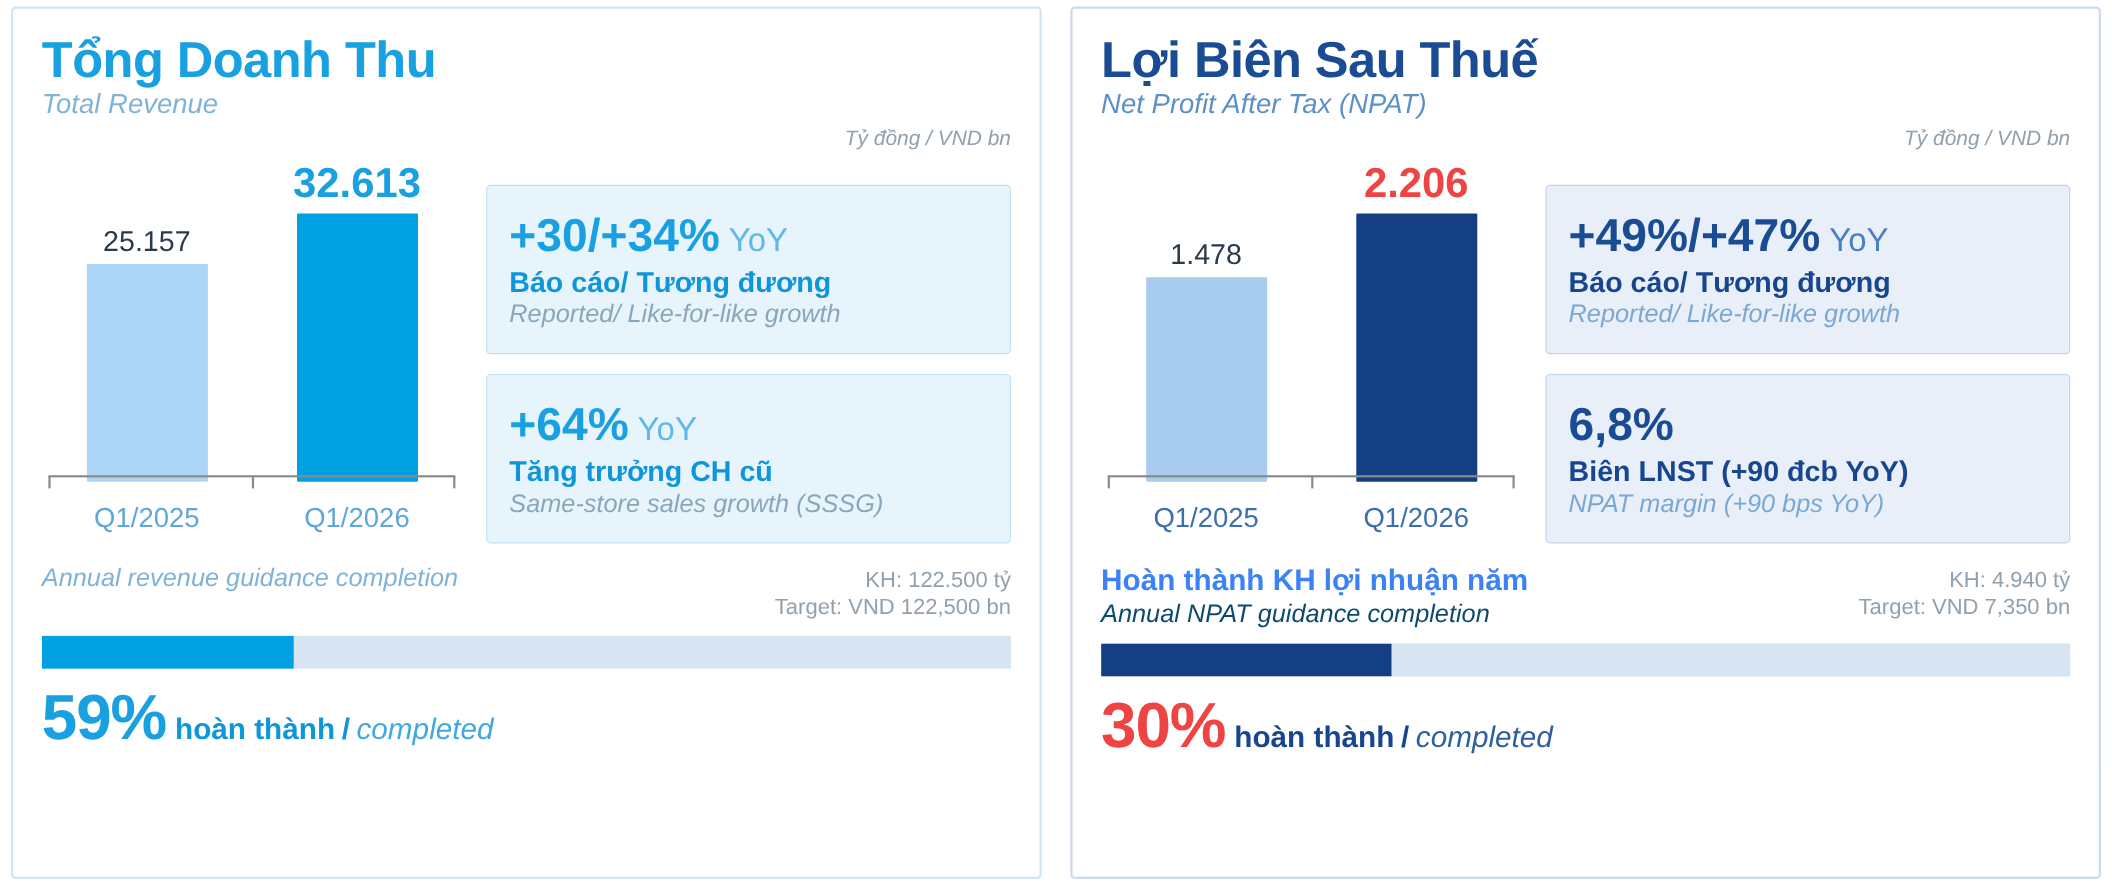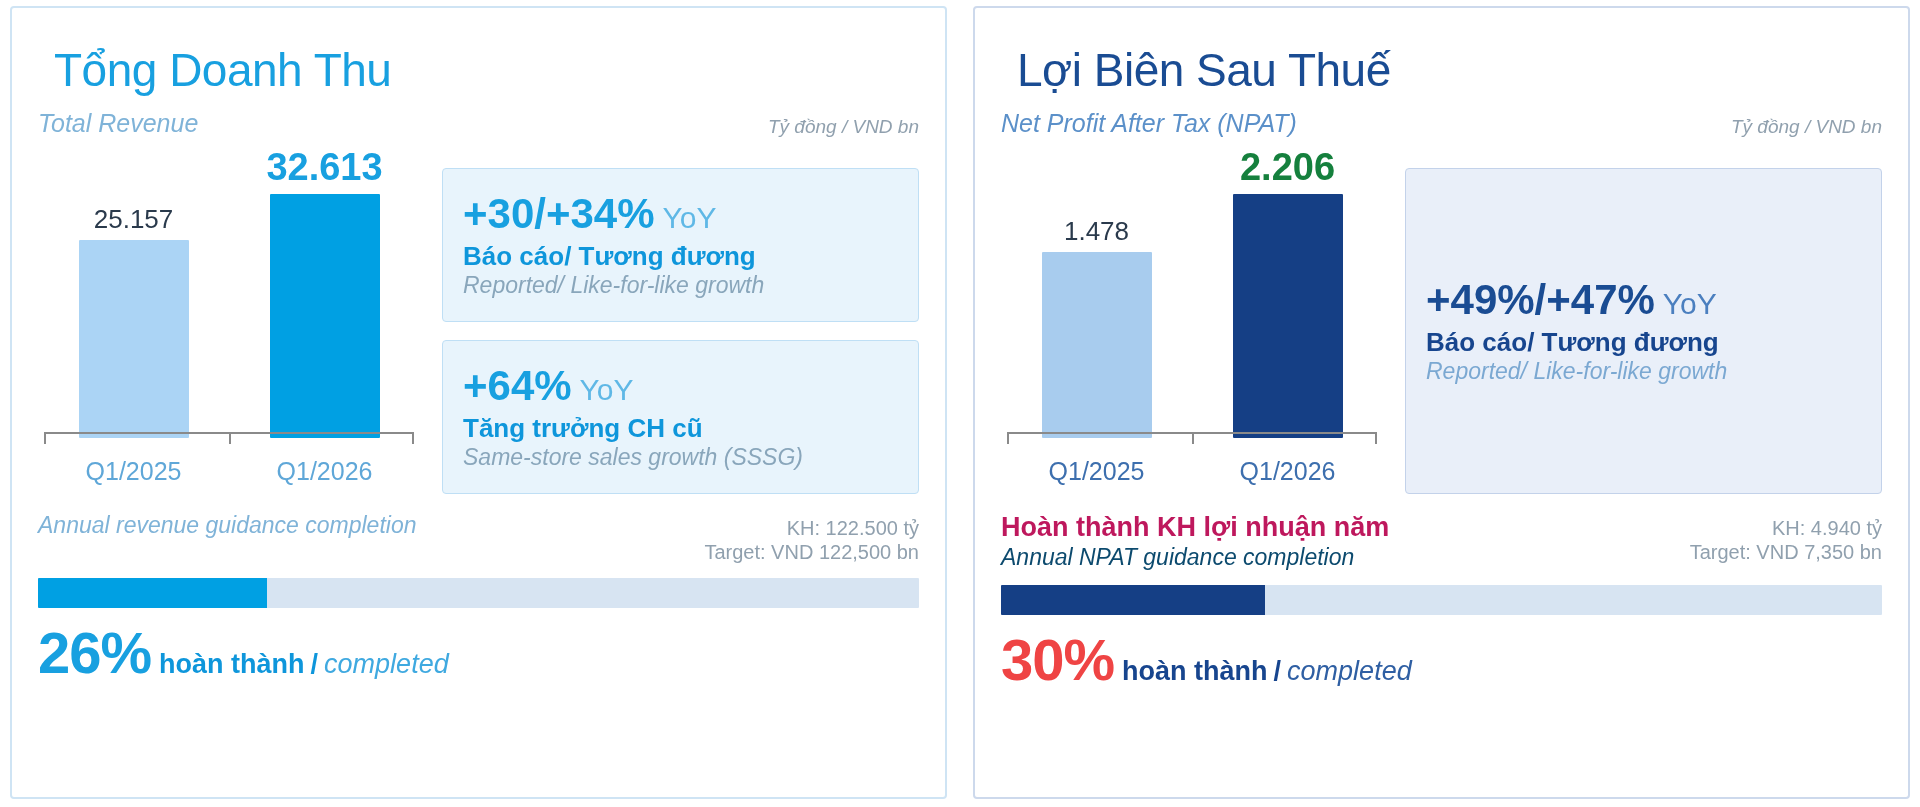--- a/index.html
+++ b/index.html
@@ -32,24 +32,24 @@
     padding: 22px 26px 10px 26px;
     display: flex;
     flex-direction: column;
   }
   .panel.navy { border-color: #cdd9ec; }
 
   
   .hdr { position: relative; height: 112px; }
   .hdr-title {
     font-size: 46px;
-    font-weight: normal;
+    font-weight: bold;
     letter-spacing: -0.5px;
     line-height: 1.05;
-    margin: 16px;
+    margin: 0;
     white-space: nowrap;
   }
   .sky .hdr-title { color: #18a0e0; }
   .navy .hdr-title { color: #1a4c93; }
   .hdr-sub {
     font-size: 25px;
     font-style: italic;
     line-height: 1.1;
     margin-top: 4px;
     white-space: nowrap;
@@ -95,21 +95,21 @@
     height: 100%;
   }
   .bar-val {
     margin-bottom: 8px;
     white-space: nowrap;
     line-height: 1;
   }
   .bar-val.prev { font-size: 26px; color: #2a3a4c; }
   .bar-val.curr { font-size: 38px; font-weight: bold; }
   .sky .bar-val.curr { color: #18a0e0; }
-  .navy .bar-val.curr { color: #15803d; }
+  .navy .bar-val.curr { color: #ef4444; }
   .bar {
     width: 100%;
     border-radius: 1px;
   }
   .sky .bar.prev { background: #abd4f5; }
   .sky .bar.curr { background: #00a0e3; }
   .navy .bar.prev { background: #a8ccee; }
   .navy .bar.curr { background: #153f85; }
 
   .axis {
@@ -191,21 +191,21 @@
   
   .guide { margin-top: 18px; }
   .guide-row {
     display: flex;
     align-items: flex-start;
     justify-content: space-between;
   }
   .guide-left { line-height: 1.18; }
   .guide-vi { font-size: 27px; font-weight: bold; white-space: nowrap; }
   .sky .guide-vi { color: #0e96db; }
-  .navy .guide-vi { color: #be185d; }
+  .navy .guide-vi { color: #3b82f6; }
   .guide-en { font-size: 23px; font-style: italic; white-space: nowrap; }
   .sky .guide-en { color: #7fb3d8; }
   .navy .guide-en { color: #0c4a6e; }
   .guide-right {
     text-align: right;
     line-height: 1.2;
     padding-top: 4px;
   }
   .guide-target { font-size: 20px; color: #90a0ae; white-space: nowrap; }
 
@@ -310,21 +310,21 @@
         </div>
         <div class="guide-right">
           <div class="guide-target">KH: 122.500 tỷ</div>
           <div class="guide-target">Target: VND 122,500 bn</div>
         </div>
       </div>
       <div class="pbar">
         <div class="pfill" style="width:26%"></div>
       </div>
       <div class="pct-row">
-        <span class="pct-big">26%</span>
+        <span class="pct-big">59%</span>
         <span class="pct-vi">hoàn thành</span>
         <span class="pct-sep">/</span>
         <span class="pct-en">completed</span>
       </div>
     </div>
 
   </section>
 
   <section class="panel navy">
 
@@ -359,20 +359,27 @@
       </div>
 
       <div class="callouts">
         <div class="callout">
           <div class="co-head">
             <span class="co-big">+49%/+47%</span><span class="co-yoy">YoY</span>
           </div>
           <div class="co-vi">Báo cáo/ Tương đương</div>
           <div class="co-en">Reported/ Like-for-like growth</div>
         </div>
+        <div class="callout">
+          <div class="co-head">
+            <span class="co-big">6,8%</span><span class="co-yoy"></span>
+          </div>
+          <div class="co-vi">Biên LNST (+90 đcb YoY)</div>
+          <div class="co-en">NPAT margin (+90 bps YoY)</div>
+        </div>
       </div>
 
     </div>
 
     <div class="guide">
       <div class="guide-row">
         <div class="guide-left">
           <div class="guide-vi">Hoàn thành KH lợi nhuận năm</div>
           <div class="guide-en">Annual NPAT guidance completion</div>
         </div>

